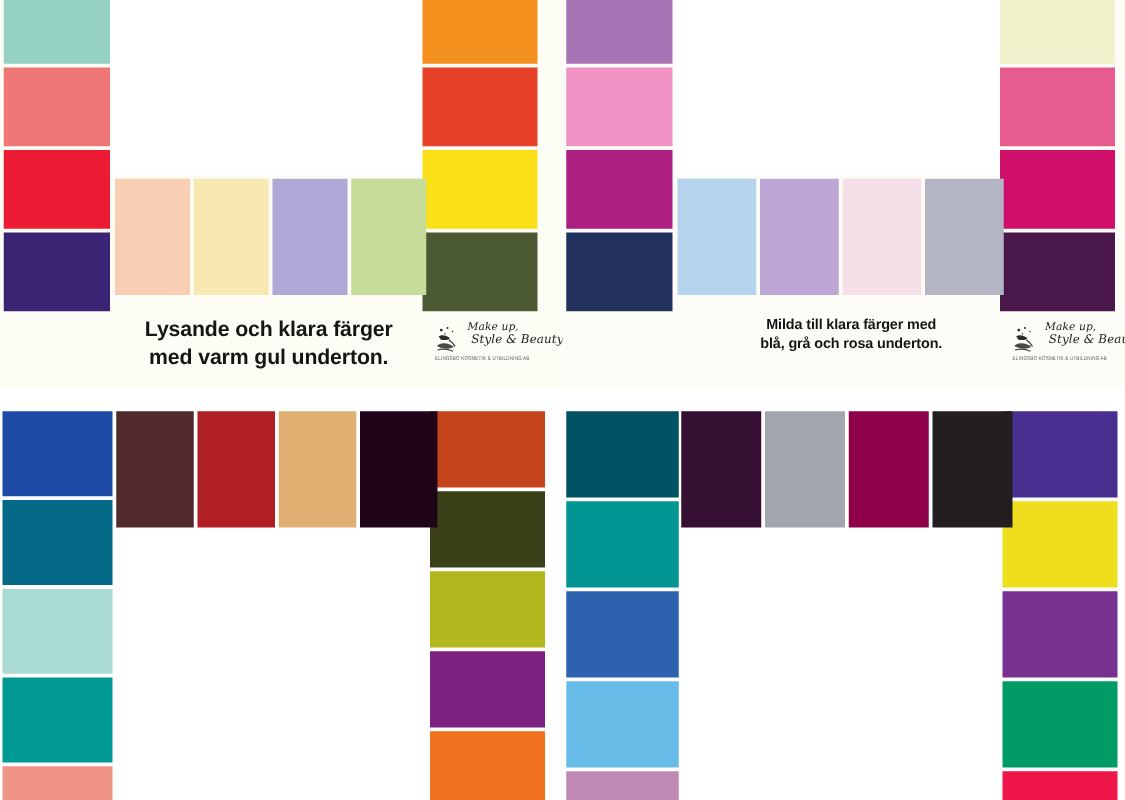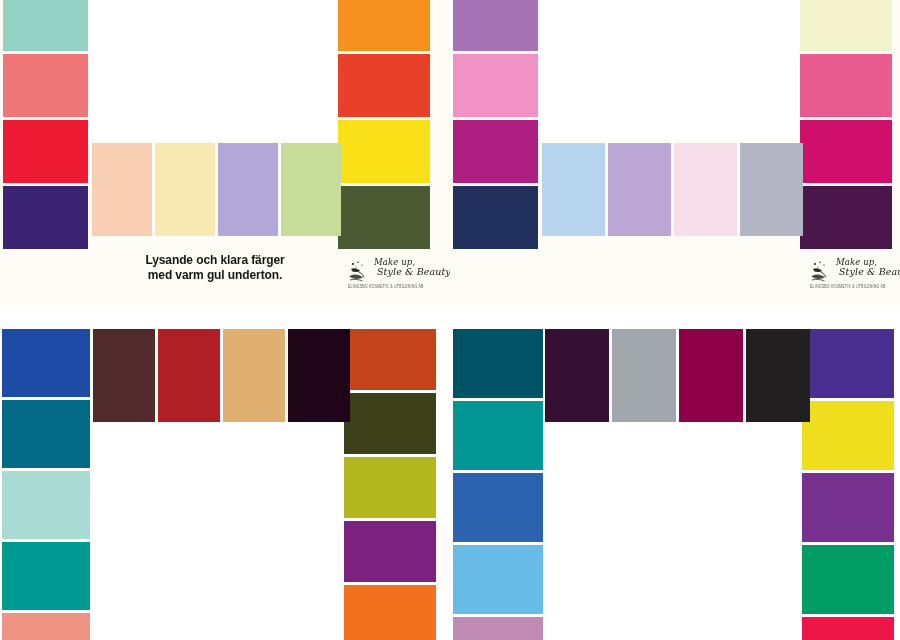--- a/index.html
+++ b/index.html
@@ -74,21 +74,21 @@
       <div class="sw" title="cherry-red" style="left: 3px; top: 120px; width: 85px; height: 63px; background: rgb(237, 27, 52);"></div>
       <div class="sw" title="deep-violet" style="left: 3px; top: 186px; width: 85px; height: 63px; background: rgb(60, 36, 116);"></div>
       <div class="sw" title="orange" style="left: 338px; top: -12px; width: 92px; height: 63px; background: rgb(244, 144, 30);"></div>
       <div class="sw" title="tomato-red" style="left: 338px; top: 54px; width: 92px; height: 63px; background: rgb(232, 65, 42);"></div>
       <div class="sw" title="lemon-yellow" style="left: 338px; top: 120px; width: 92px; height: 63px; background: rgb(249, 224, 23);"></div>
       <div class="sw" title="olive-green" style="left: 338px; top: 186px; width: 92px; height: 63px; background: rgb(76, 90, 52);"></div>
       <div class="sw" title="pastel-peach" style="left: 92px; top: 143px; width: 60px; height: 93px; background: rgb(249, 207, 179);"></div>
       <div class="sw" title="pastel-cream" style="left: 155px; top: 143px; width: 60px; height: 93px; background: rgb(248, 233, 179);"></div>
       <div class="sw" title="pastel-lilac" style="left: 218px; top: 143px; width: 60px; height: 93px; background: rgb(177, 168, 216);"></div>
       <div class="sw" title="pastel-green" style="left: 281px; top: 143px; width: 60px; height: 93px; background: rgb(200, 220, 154);"></div>
-      <div class="caption" style="left: 90px; top: 253px; width: 250px; font-size: 12px;">Lysande och klara färger
+      <div class="caption" style="left: 90px; top: 253px; width: 250px; font-size: 17px;">Lysande och klara färger
 med varm gul underton.</div>
       <div class="logo" style="left: 348px; top: 258px; width: 86px; height: 34px;">
         <div class="logo-mark"><svg width="28" height="26" viewBox="0 0 28 26">
             <g fill="#2a2a2a">
               <circle cx="5" cy="4" r="1.1"></circle>
               <circle cx="10" cy="2.3" r="0.8"></circle>
               <circle cx="14" cy="5.2" r="0.6"></circle>
               <circle cx="8" cy="7" r="0.55"></circle>
               <path d="M3 9 C6 7.5 10 8.5 12 11 C10.5 12 7 12.5 4.5 11.6 Z"></path>
               <path d="M1.5 16.5 C5 13.5 11 14 15 17.5 C11 19.5 5 19.6 1.5 16.5 Z" opacity="0.85"></path>
@@ -111,20 +111,22 @@
       <div class="sw" title="magenta" style="left: 3px; top: 120px; width: 85px; height: 63px; background: rgb(174, 31, 130);"></div>
       <div class="sw" title="navy" style="left: 3px; top: 186px; width: 85px; height: 63px; background: rgb(34, 48, 94);"></div>
       <div class="sw" title="pale-cream" style="left: 350px; top: -12px; width: 92px; height: 63px; background: rgb(242, 242, 205);"></div>
       <div class="sw" title="rose-pink" style="left: 350px; top: 54px; width: 92px; height: 63px; background: rgb(232, 91, 142);"></div>
       <div class="sw" title="deep-fuchsia" style="left: 350px; top: 120px; width: 92px; height: 63px; background: rgb(207, 15, 106);"></div>
       <div class="sw" title="aubergine" style="left: 350px; top: 186px; width: 92px; height: 63px; background: rgb(73, 23, 74);"></div>
       <div class="sw" title="powder-blue" style="left: 92px; top: 143px; width: 63px; height: 93px; background: rgb(182, 212, 238);"></div>
       <div class="sw" title="soft-lilac" style="left: 158px; top: 143px; width: 63px; height: 93px; background: rgb(187, 166, 212);"></div>
       <div class="sw" title="pale-pink" style="left: 224px; top: 143px; width: 63px; height: 93px; background: rgb(247, 223, 234);"></div>
       <div class="sw" title="cool-grey" style="left: 290px; top: 143px; width: 63px; height: 93px; background: rgb(179, 180, 196);"></div>
+      <div class="caption" style="left: 100px; top: 253px; width: 262px; font-size: 11.5px;">Milda till klara färger med
+blå, grå och rosa underton.</div>
       <div class="logo" style="left: 360px; top: 258px; width: 86px; height: 34px;">
         <div class="logo-mark"><svg width="28" height="26" viewBox="0 0 28 26">
             <g fill="#2a2a2a">
               <circle cx="5" cy="4" r="1.1"></circle>
               <circle cx="10" cy="2.3" r="0.8"></circle>
               <circle cx="14" cy="5.2" r="0.6"></circle>
               <circle cx="8" cy="7" r="0.55"></circle>
               <path d="M3 9 C6 7.5 10 8.5 12 11 C10.5 12 7 12.5 4.5 11.6 Z"></path>
               <path d="M1.5 16.5 C5 13.5 11 14 15 17.5 C11 19.5 5 19.6 1.5 16.5 Z" opacity="0.85"></path>
               <path d="M11 12 C13 13 15 15 16 17.2" stroke="#2a2a2a" stroke-width="1" fill="none"></path>

